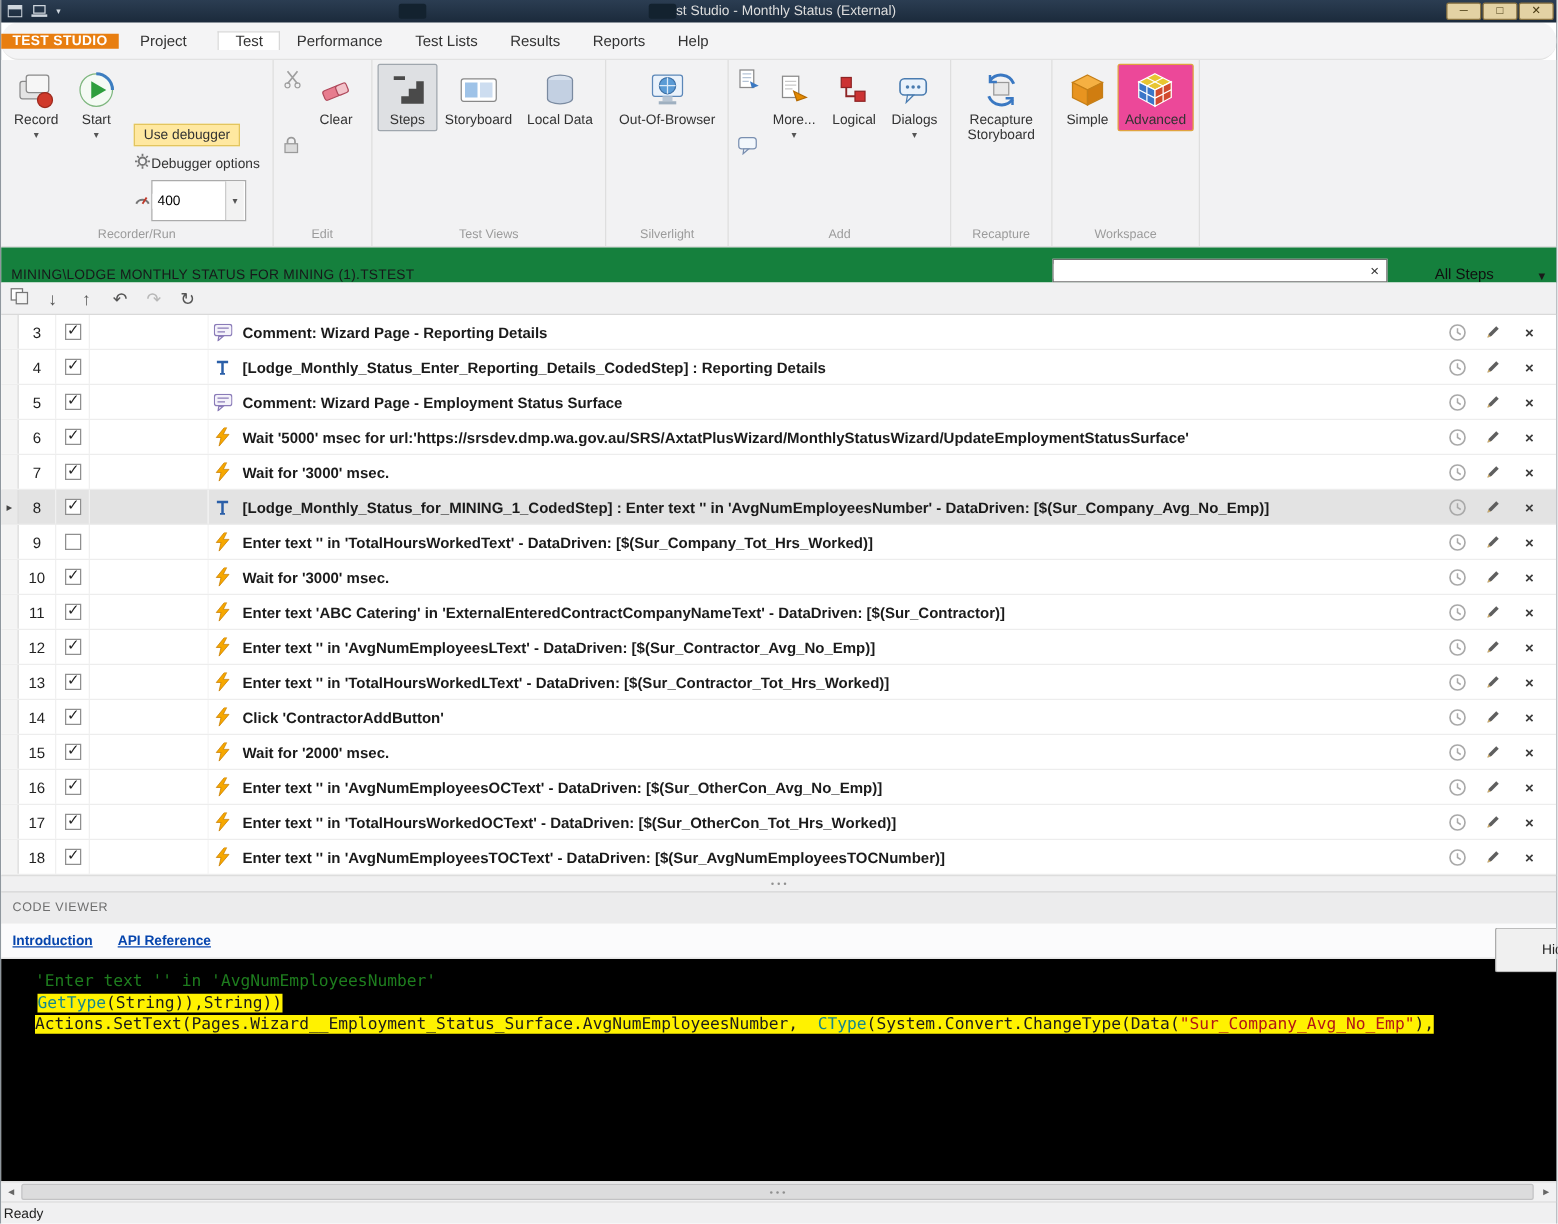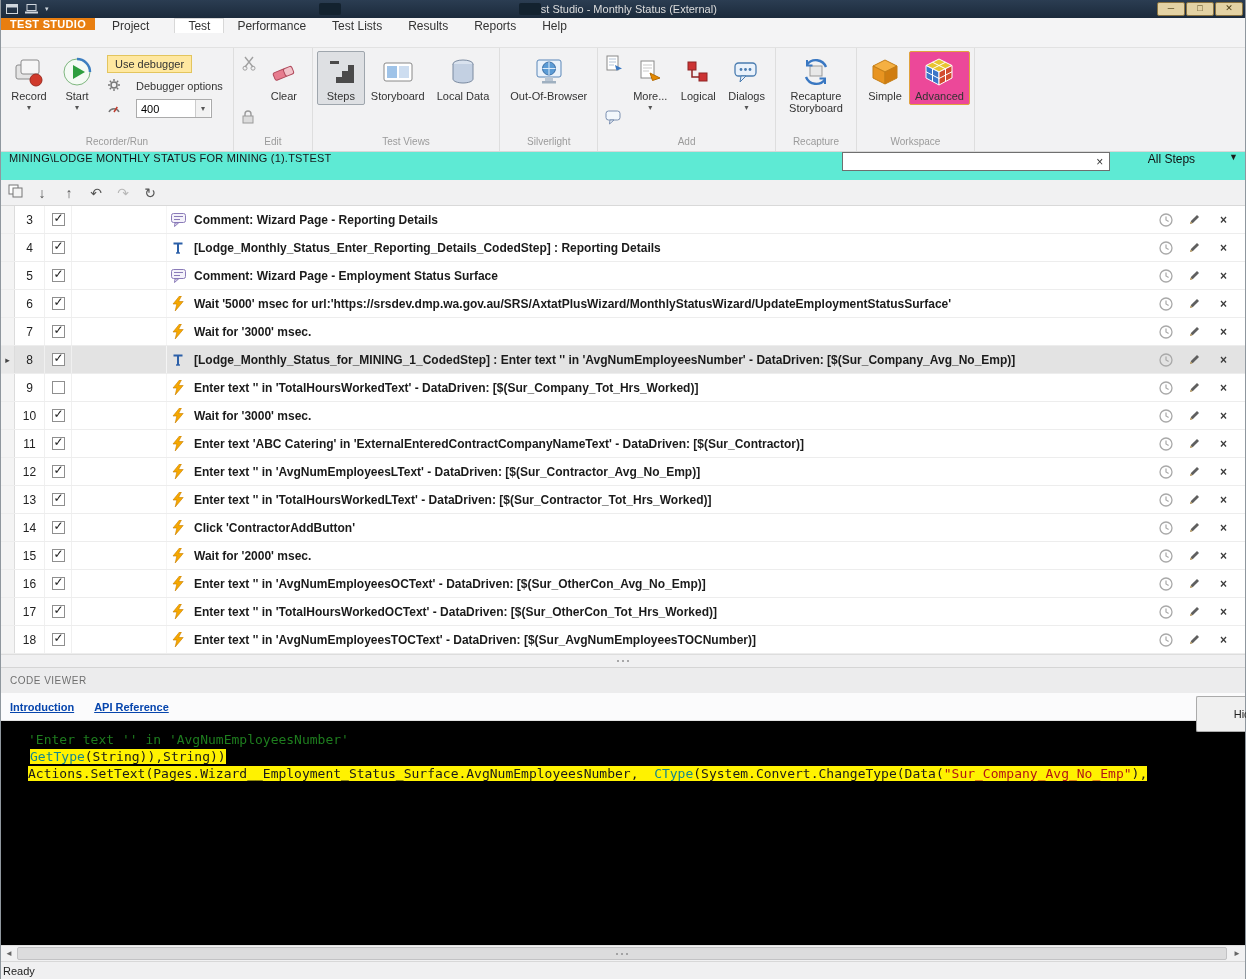--- a/index.html
+++ b/index.html
@@ -11,46 +11,46 @@
   .titlebar{flex:0 0 18px;background:linear-gradient(#2b3d52,#1b2a3b);position:relative;display:flex;align-items:center;color:#e8e8e8;}
   .qat{display:flex;align-items:center;gap:7px;padding-left:5px;z-index:2;}
   .qat svg{display:block;}
   .titlebar-title{position:absolute;left:0;right:0;text-align:center;font-size:11px;color:#ddd;}
   .tb-badge{position:absolute;top:3px;width:22px;height:12px;background:#13222f;border-radius:2px;}
   .tb-badge.b1{left:318px;} .tb-badge.b2{left:518px;}
   .win-controls{margin-left:auto;display:flex;gap:1px;padding-right:2px;z-index:2;}
   .win-btn{width:28px;height:14px;background:#e3d2a4;border:1px solid #8a7340;border-radius:2px;color:#4a3c14;font-size:9px;line-height:11px;text-align:center;}
 
   
-  .menubar{flex:0 0 30px;background:#f4f4f5;display:flex;align-items:flex-start;border-bottom:1px solid #e2e2e2;}
+  .menubar{flex:0 0 30px;background:#f4f4f5;display:flex;align-items:center;border-bottom:1px solid #e2e2e2;border-radius:14px;}
   .app-tab{background:#e87e10;color:#fff;font-weight:bold;font-size:11px;display:flex;align-items:center;padding:0 9px;letter-spacing:.3px;}
   .menu-tabs{display:flex;align-items:stretch;margin-left:4px;}
   .menu-tab{display:flex;align-items:center;padding:0 13px;font-size:12px;color:#333;}
   .menu-tab.active{background:#fff;border:1px solid #d8d8d8;border-bottom:none;margin-left:12px;}
 
   
   .ribbon{flex:0 0 104px;background:#f2f2f3;display:flex;align-items:stretch;border-bottom:1px solid #d8d8d8;}
   .rgroup{display:flex;flex-direction:column;border-right:1px solid #dedede;}
   .rgroup-content{flex:1;display:flex;align-items:flex-start;padding:3px 4px 0 4px;}
   .rgroup-label{font-size:10px;color:#9b9b9b;text-align:center;padding:1px 12px 4px;}
   .vbtn{display:flex;flex-direction:column;align-items:center;gap:2px;padding:4px 5px 2px;font-size:11px;color:#333;min-width:48px;text-align:center;border:1px solid transparent;border-radius:2px;line-height:12px;}
   .vbtn .icon{width:32px;height:32px;display:flex;align-items:center;justify-content:center;}
   .vbtn.pressed{background:#dee0e3;border-color:#9fa6ad;}
   .vbtn.selected-orange{background:#ec4899;border-color:#e0a33e;}
   .drop{font-size:8px;color:#555;line-height:7px;}
-  .debug-col{display:flex;flex-direction:column;gap:5px;padding:4px 6px;font-size:11px;color:#333;}
+  .debug-col{display:flex;flex-direction:column;gap:5px;padding:4px 6px;font-size:11px;color:#333;margin-top:44px;}
   .chip{background:#ffe8a0;border:1px solid #e3c55e;padding:2px 7px;align-self:flex-start;}
-  .row-line{display:flex;align-items:center;gap:15px;}
-  .speed-box{display:flex;align-items:center;border:1px solid #ababab;background:#fff;width:76px;height:19px;}
+  .row-line{display:flex;align-items:center;gap:0;}
+  .speed-box{display:flex;align-items:center;border:1px solid #ababab;background:#fff;width:76px;height:33px;}
   .speed-box input{border:none;outline:none;width:58px;font-size:11px;padding-left:4px;font-family:"Liberation Sans",sans-serif;}
   .speed-drop{width:15px;height:100%;border-left:1px solid #ccc;font-size:8px;display:flex;align-items:center;justify-content:center;color:#555;background:#f2f2f2;}
   .small-icon-col{display:flex;flex-direction:column;justify-content:space-between;height:82px;padding:4px 3px;}
 
   
-  .pathbar{flex:0 0 28px;background:#5eead4;display:flex;align-items:flex-start;padding:0 4px 0 8px;gap:8px;}
+  .pathbar{flex:0 0 28px;background:#15803d;display:flex;align-items:flex-end;padding:0 4px 0 8px;gap:8px;}
   .path-text{flex:1;font-size:11px;color:#17181a;letter-spacing:.2px;white-space:nowrap;overflow:hidden;}
   .filter-box{width:268px;height:19px;background:#fff;border:1px solid #6f6f6f;display:flex;align-items:center;}
   .filter-box input{flex:1;border:none;outline:none;font-size:11px;padding:0 4px;font-family:"Liberation Sans",sans-serif;}
   .filter-clear{width:18px;text-align:center;color:#333;font-size:12px;}
   .scope{font-size:12px;color:#101010;margin-left:30px;}
   .scope-drop{color:#1a1a1a;font-size:9px;margin-left:26px;padding-right:3px;}
 
   
   .grid-toolbar{flex:0 0 26px;background:#f1f1f2;border-bottom:1px solid #d9d9d9;display:flex;align-items:center;gap:9px;padding-left:5px;color:#555;}
   .tb-icon{font-size:14px;width:18px;text-align:center;line-height:16px;}

